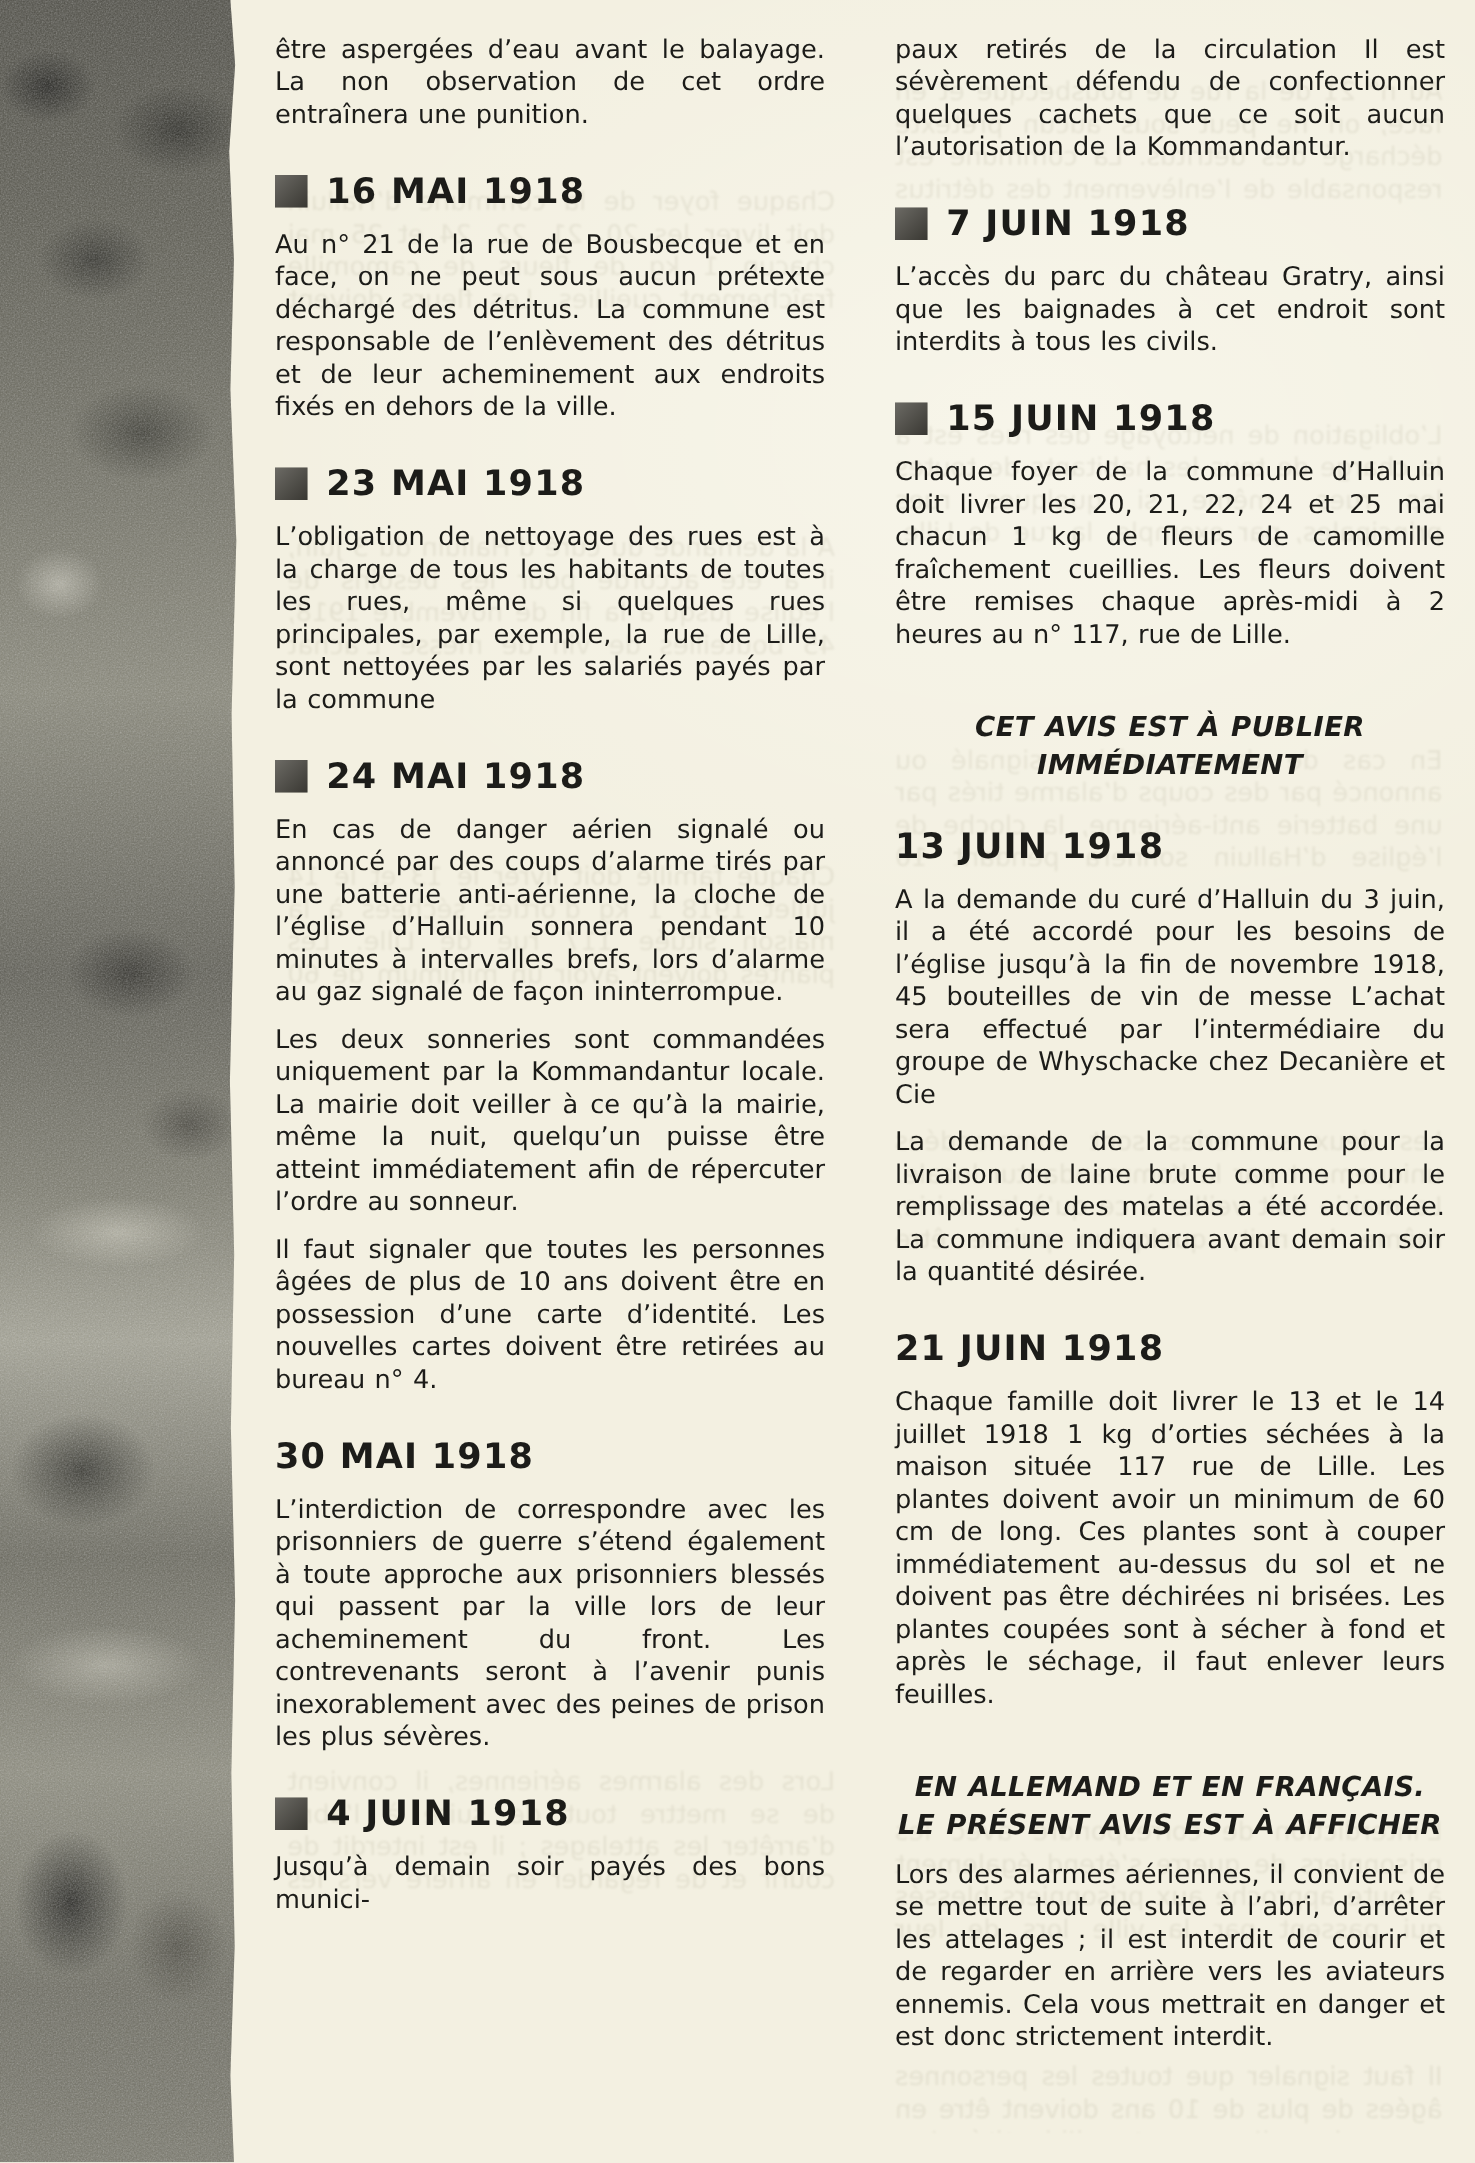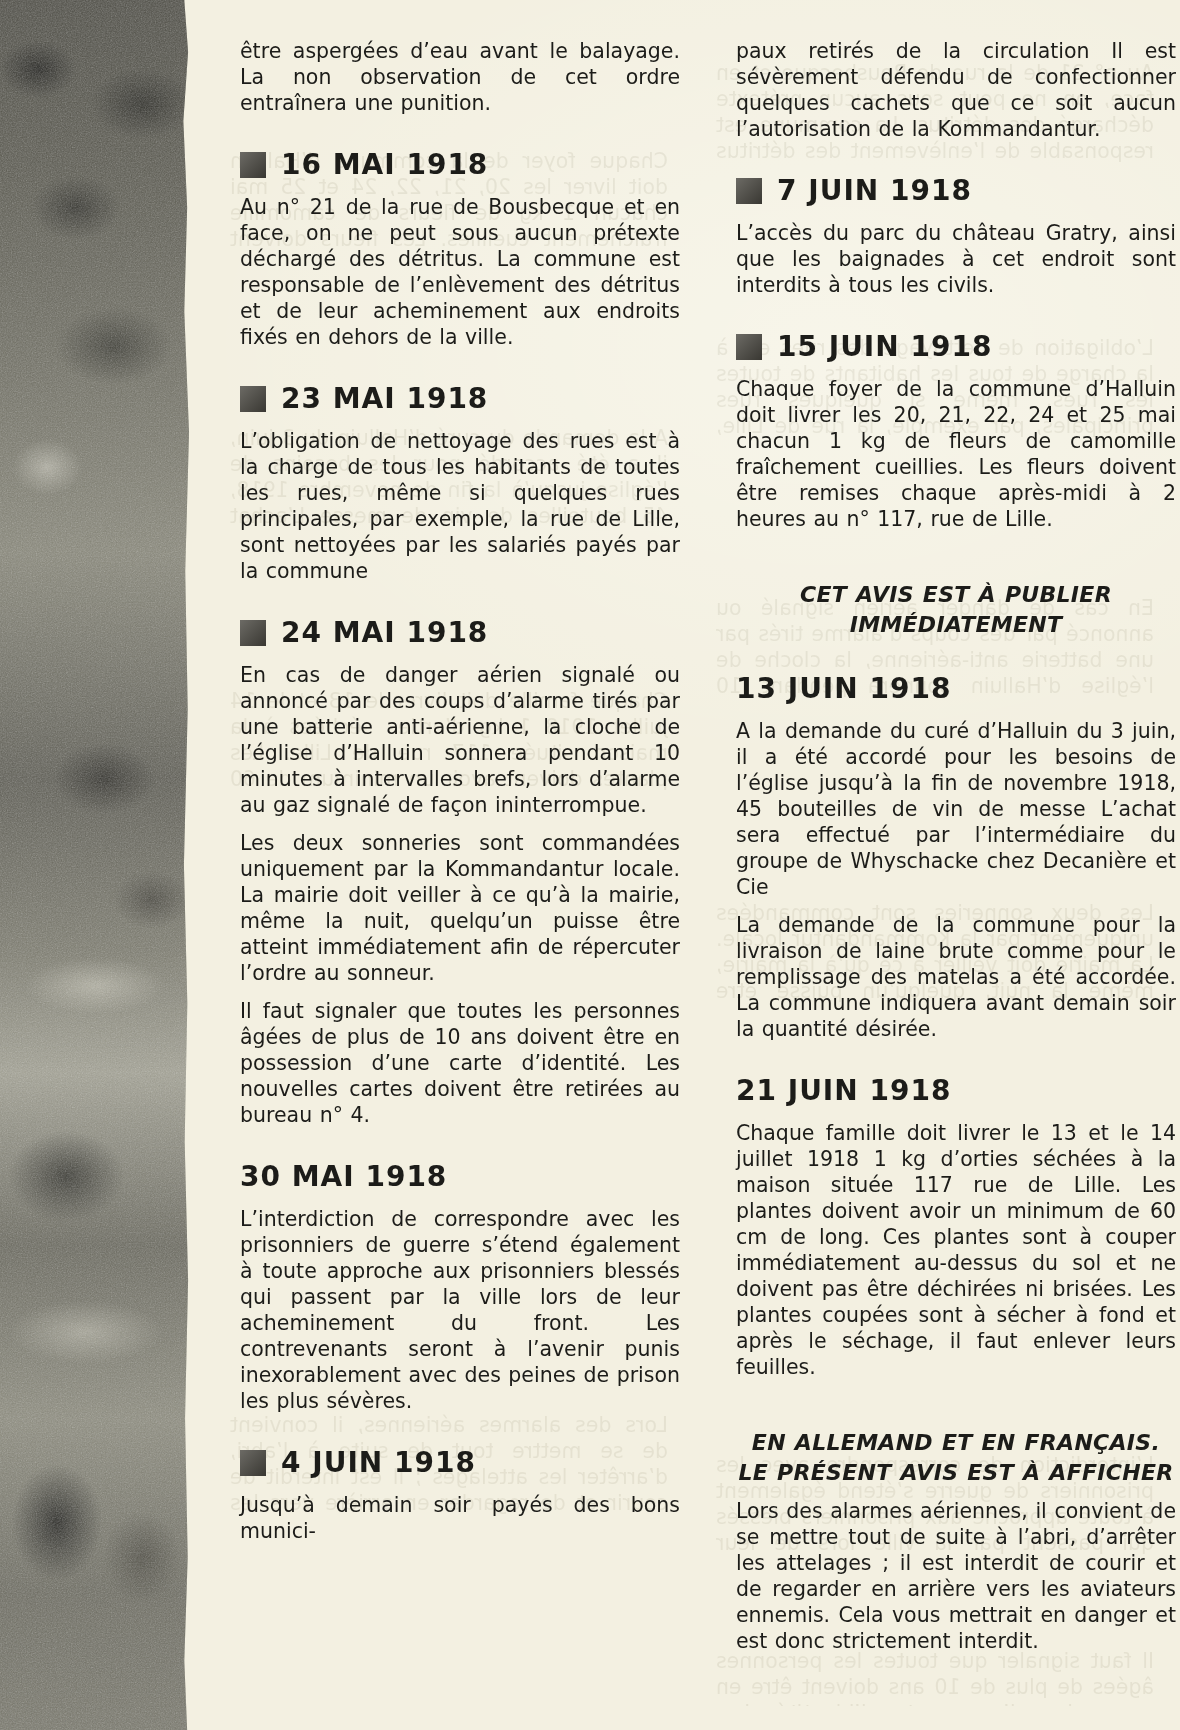--- a/index.html
+++ b/index.html
@@ -40,25 +40,24 @@
       radial-gradient(60px 70px at 75% 90%, rgba(60,58,50,.6), transparent 65%),
       linear-gradient(180deg, #4f4e46 0%, #5c5b51 10%, #737266 22%, #8a897b 32%,
         #5f5e55 45%, #7e7d70 55%, #a5a496 62%, #6b6a5f 72%, #8f8e80 82%,
         #6e6d62 92%, #7a796d 100%);
   }
   .photo-strip svg { position: absolute; inset: 0; width: 100%; height: 100%; }
 
   
   .col {
     position: absolute;
-    top: 12px;
+    top: 0;
     width: 440px;
     padding-top: 26px;
     z-index: 2;
-    margin-left: 20px;
   }
   #col-left  { left: 220px; }
   #col-right { left: 716px; }
 
   .col p {
     font-size: 20.5px;
     line-height: 26px;
     text-align: justify;
     margin: 0 0 12px 0;
     word-spacing: 1px;

